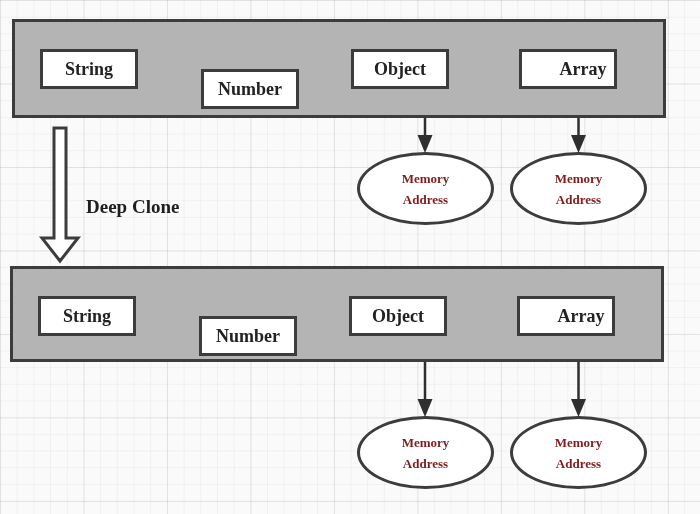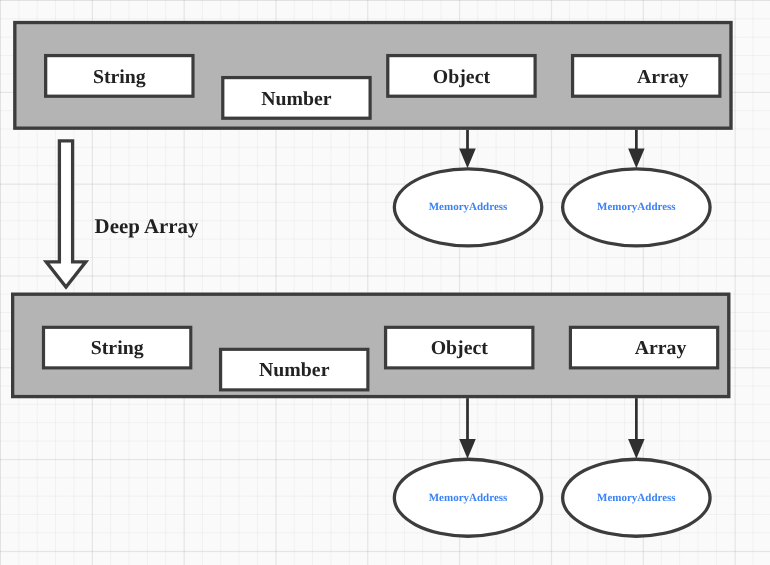--- a/index.html
+++ b/index.html
@@ -19,36 +19,36 @@
   }
   .bar {
     position: absolute; box-sizing: border-box;
     width: 654px; height: 99px;
     background: #b4b4b4; border: 3px solid #3c3c3c;
   }
   .bar.top    { left: 12px; top: 19px; }
   .bar.bottom { left: 10px; top: 266px; height: 96px; }
   .type-box {
     position: absolute; box-sizing: border-box;
-    width: 137px; height: 40px; top: 27px;
+    width: 98px; height: 40px; top: 27px;
     background: #ffffff; border: 3px solid #3c3c3c;
     display: flex; align-items: center; justify-content: center;
     font-weight: bold; font-size: 18px; color: #222222;
   }
   .pos-string { left: 25px; }
   .pos-number { left: 186px; margin-top: 20px; }
   .pos-object { left: 336px; }
   .pos-array  { left: 504px; padding-left: 30px; }
   .ellipse {
     position: absolute; box-sizing: border-box;
     width: 137px; height: 73px;
     background: #ffffff; border: 3px solid #3c3c3c;
     border-radius: 50%;
-    display: flex; flex-direction: row; align-items: center; justify-content: center;
-    font-weight: bold; font-size: 10px; line-height: 21px; color: #3b82f6;
+    display: flex; flex-direction: column; align-items: center; justify-content: center;
+    font-weight: bold; font-size: 13px; line-height: 21px; color: #7f1d1d;
     text-align: center;
   }
   .el-top-object    { left: 357px; top: 152px; }
   .el-top-array     { left: 510px; top: 152px; }
   .el-bottom-object { left: 357px; top: 416px; }
   .el-bottom-array  { left: 510px; top: 416px; }
   .arrow-label {
     position: absolute; left: 86px; top: 196px;
     font-weight: bold; font-size: 19px; color: #1f1f1f;
     white-space: nowrap;
@@ -88,21 +88,21 @@
       <span>Number</span>
     </div>
     <div class="type-box pos-object">
       <span>Object</span>
     </div>
     <div class="type-box pos-array">
       <span>Array</span>
     </div>
   </div>
 
-  <div class="arrow-label">Deep Array</div>
+  <div class="arrow-label">Deep Clone</div>
 
   <div class="ellipse el-top-object">
     <span>Memory</span>
     <span>Address</span>
   </div>
   <div class="ellipse el-top-array">
     <span>Memory</span>
     <span>Address</span>
   </div>
 

